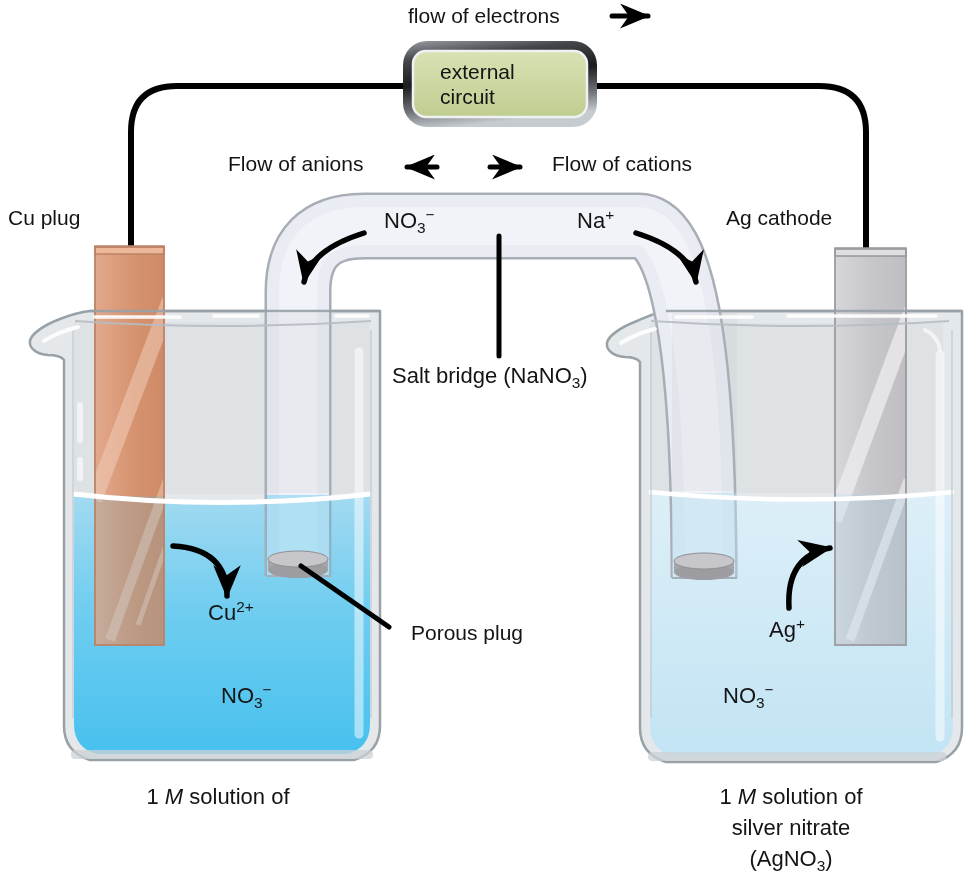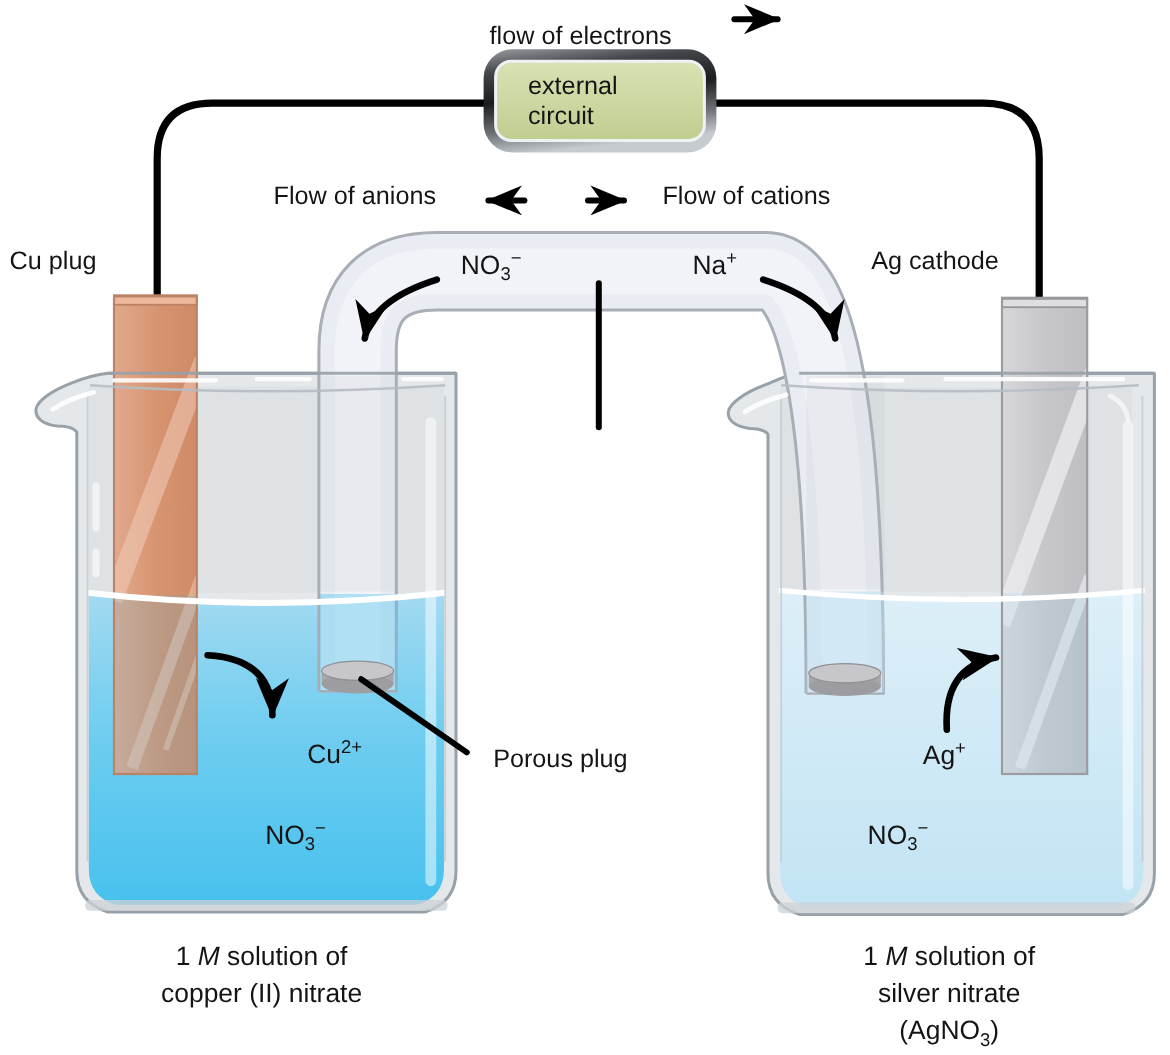--- a/index.html
+++ b/index.html
@@ -176,37 +176,37 @@
     <path d="M 490 167 L 520 167" stroke-width="5" marker-end="url(#ah)"></path>
     <path d="M 364 233 Q 310 250 304 282" stroke-width="5.5" marker-end="url(#ah)"></path>
     <path d="M 636 233 Q 690 250 696 282" stroke-width="5.5" marker-end="url(#ah)"></path>
     <path d="M 173 546 Q 227 549 227 596" stroke-width="5.5" marker-end="url(#ah)"></path>
     <path d="M 789 608 Q 786 556 830 548" stroke-width="5.5" marker-end="url(#ah)"></path>
     <line x1="301" y1="566" x2="389" y2="627" stroke-width="5"></line>
     <line x1="499" y1="236" x2="499" y2="356" stroke-width="5"></line>
   </g>
 </svg>
 
-<div class="lbl" id="flow-of-electrons" style="left:408px;top:18px;">flow of electrons</div>
+<div class="lbl" id="flow-of-electrons" style="left:408px;top:3px;">flow of electrons</div>
 <div id="external-circuit-label">external circuit</div>
 <div class="lbl" style="left:228px;top:151px;">Flow of anions</div>
 <div class="lbl" style="left:552px;top:151px;">Flow of cations</div>
 <div class="lbl" style="left:8px;top:205px;">Cu plug</div>
 <div class="lbl" style="left:726px;top:205px;">Ag cathode</div>
 <div class="lbl big" style="left:384px;top:208px;"><span>NO</span><sub>3</sub><sup>−</sup></div>
 <div class="lbl big" style="left:577px;top:208px;text-align:right;"><span>Na</span><sup>+</sup></div>
-<div class="lbl big" style="left:208px;top:616px;margin-left:48px;"><span>Cu</span><sup>2+</sup></div>
+<div class="lbl big" style="left:392px;top:363px;"><span>Salt bridge (NaNO</span><sub>3</sub><span>)</span></div>
+<div class="lbl big" style="left:208px;top:600px;"><span>Cu</span><sup>2+</sup></div>
 <div class="lbl big" style="left:221px;top:683px;"><span>NO</span><sub>3</sub><sup>−</sup></div>
 <div class="lbl big" style="left:769px;top:617px;"><span>Ag</span><sup>+</sup></div>
 <div class="lbl big" style="left:723px;top:683px;"><span>NO</span><sub>3</sub><sup>−</sup></div>
 <div class="lbl center" id="porous-plug-label" style="left:407px;top:618px;width:120px;">Porous plug</div>
 
 <div class="caption" style="left:68px;top:781px;">
   <div><span>1 </span><i>M</i><span> solution of</span></div>
-  <div><span>copper (II) nitrate</span></div>
 </div>
 <div class="caption" style="left:641px;top:781px;">
   <div><span>1 </span><i>M</i><span> solution of</span></div>
   <div><span>silver nitrate</span></div>
   <div><span>(AgNO</span><sub>3</sub><span>)</span></div>
 </div>
 
 </div>
 
 </body></html>

